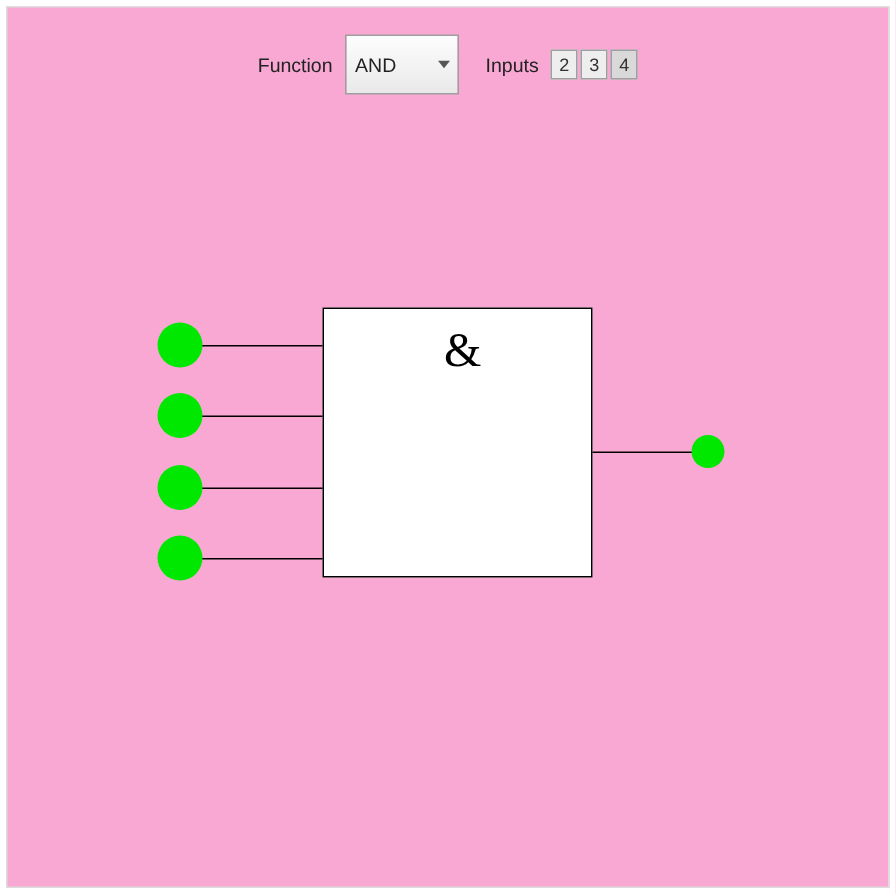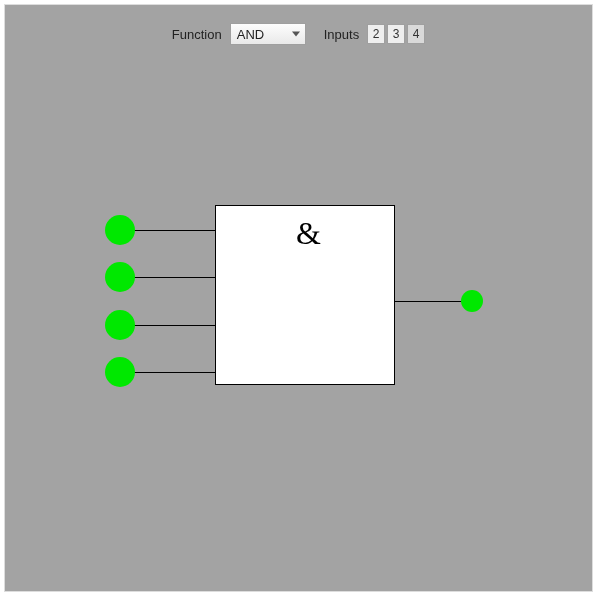--- a/index.html
+++ b/index.html
@@ -1,19 +1,19 @@
 <!DOCTYPE html>
 <html><head>
 <meta charset="utf-8">
 <style>
   html,body{margin:0;padding:0;background:#fff;font-family:Arial,Helvetica,sans-serif;}
   .frame{position:relative;width:597px;height:596px;box-sizing:border-box;}
-  .panel{position:absolute;left:4px;top:4px;right:4px;bottom:4px;border:1px solid #ddd;background:#a3a3a3;}
+  .panel{position:absolute;left:4px;top:4px;right:4px;bottom:4px;border:1px solid #ddd;background:#f9a8d4;}
   .toolbar{position:absolute;top:18px;left:0;width:100%;display:flex;align-items:center;justify-content:center;gap:8px;font-size:13px;color:#222;}
-  .select{position:relative;width:76px;height:22px;border:1px solid #9f9f9f;background:linear-gradient(#fdfdfd,#e9e9e9);font-size:13px;display:flex;align-items:center;padding:0 18px 0 6px;box-sizing:border-box;cursor:default;}
+  .select{position:relative;width:76px;height:40px;border:1px solid #9f9f9f;background:linear-gradient(#fdfdfd,#e9e9e9);font-size:13px;display:flex;align-items:center;padding:0 18px 0 6px;box-sizing:border-box;cursor:default;}
   .select .caret{position:absolute;right:5px;top:50%;transform:translateY(-50%);width:0;height:0;border-left:4px solid transparent;border-right:4px solid transparent;border-top:5px solid #555;}
   .inputs-label{margin-left:10px;text-align:center;}
   .seg{display:flex;gap:2px;}
   .seg button{width:18px;height:20px;border:1px solid #9f9f9f;background:#eee;font-size:12px;line-height:18px;text-align:center;padding:0;cursor:pointer;font-family:inherit;color:#333;}
   .seg button.active{background:#d9d9d9;}
   .canvas{position:absolute;left:0;top:50px;right:0;bottom:0;}
   .gate{position:absolute;border:1px solid #000;background:#fff;box-sizing:border-box;}
   .gate-symbol{position:absolute;font-family:"Times New Roman",Georgia,serif;font-size:32px;line-height:1;color:#000;}
   .wire{position:absolute;height:0;border-top:1px solid #000;}
   .node{position:absolute;width:30px;height:30px;border-radius:50%;background:#00e800;}

